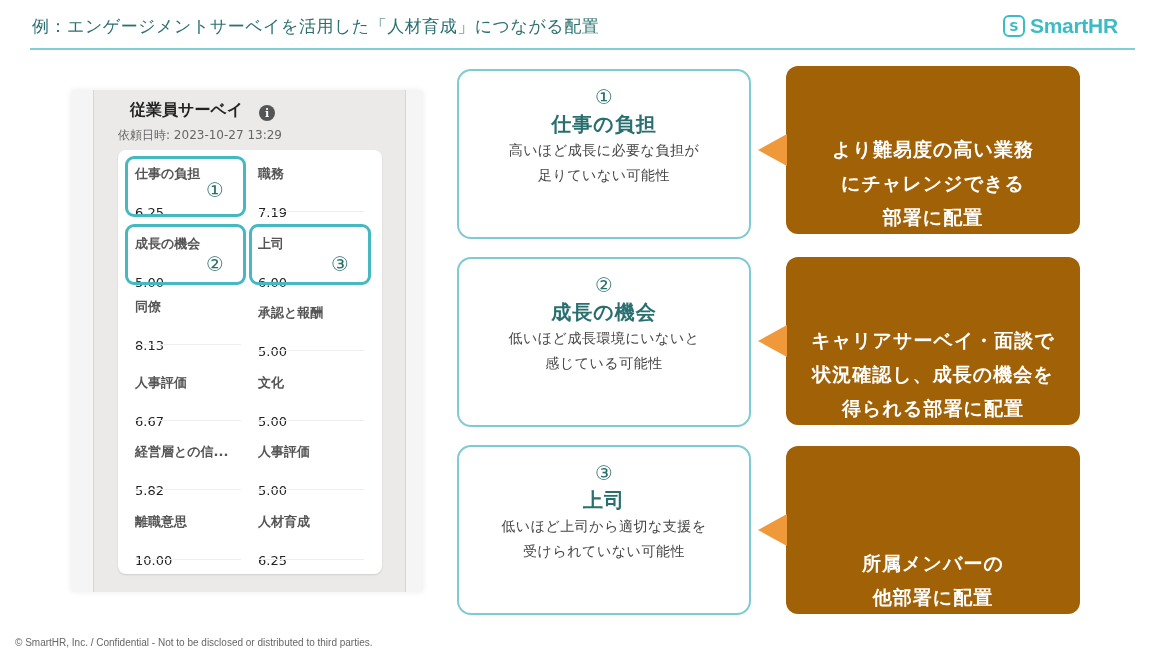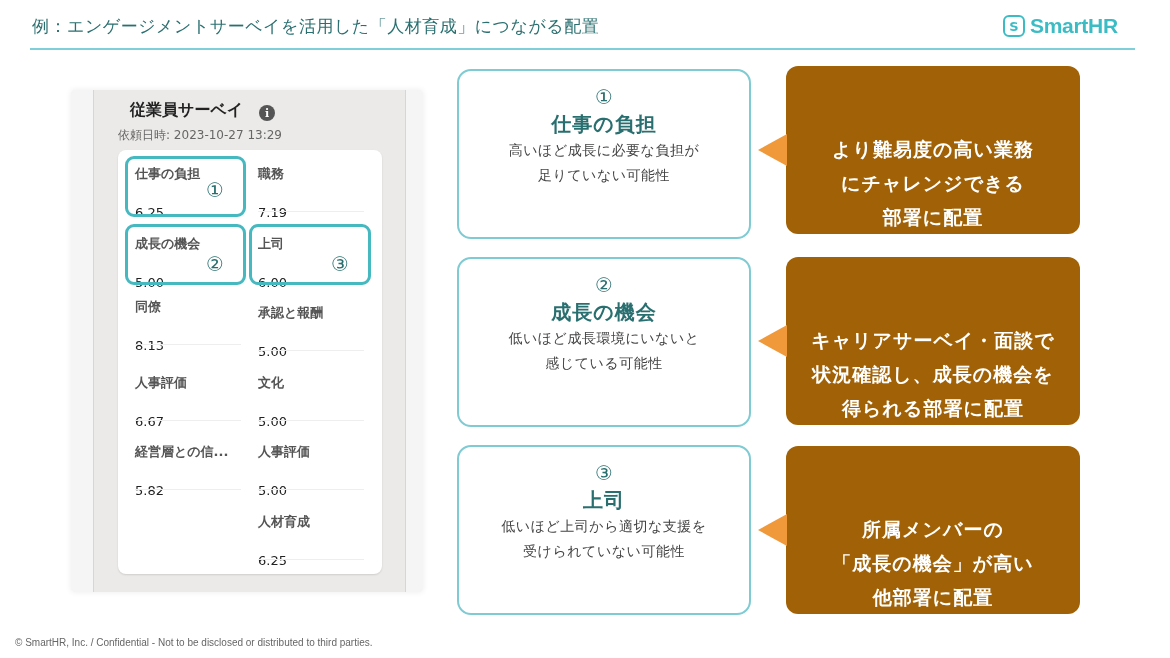--- a/index.html
+++ b/index.html
@@ -135,20 +135,25 @@
   <div class="metric" style="left:17px;top:293px">
     <div class="mlabel">経営層との信...</div>
     <div class="mvalue">5.82</div>
     <div class="mline"></div>
   </div>
   <div class="metric" style="left:140px;top:293px">
     <div class="mlabel">人事評価</div>
     <div class="mvalue">5.00</div>
     <div class="mline"></div>
   </div>
+  <div class="metric" style="left:17px;top:363px">
+    <div class="mlabel">離職意思</div>
+    <div class="mvalue">10.00</div>
+    <div class="mline"></div>
+  </div>
   <div class="metric" style="left:140px;top:363px">
     <div class="mlabel">人材育成</div>
     <div class="mvalue">6.25</div>
     <div class="mline"></div>
   </div>
 </div>
 
 <div class="highlight" style="left:125px;top:156px;width:121px;height:61px"></div>
 <div class="hl-num" style="left:206px;top:178px">①</div>
 <div class="highlight" style="left:125px;top:224px;width:121px;height:61px"></div>
@@ -192,18 +197,17 @@
   <div class="desc-num">③</div>
   <div class="desc-title">上司</div>
   <div class="desc-text">
     <div>低いほど上司から適切な支援を</div>
     <div>受けられていない可能性</div>
   </div>
 </div>
 <div class="bubble" style="top:446px">
   <div class="bubble-text">
     <div>所属メンバーの</div>
-    <div>「成長の機会」が高い</div>
     <div>他部署に配置</div>
   </div>
 </div>
 
 <div class="footer">© SmartHR, Inc. / Confidential - Not to be disclosed or distributed to third parties.</div>
 
 </body></html>

